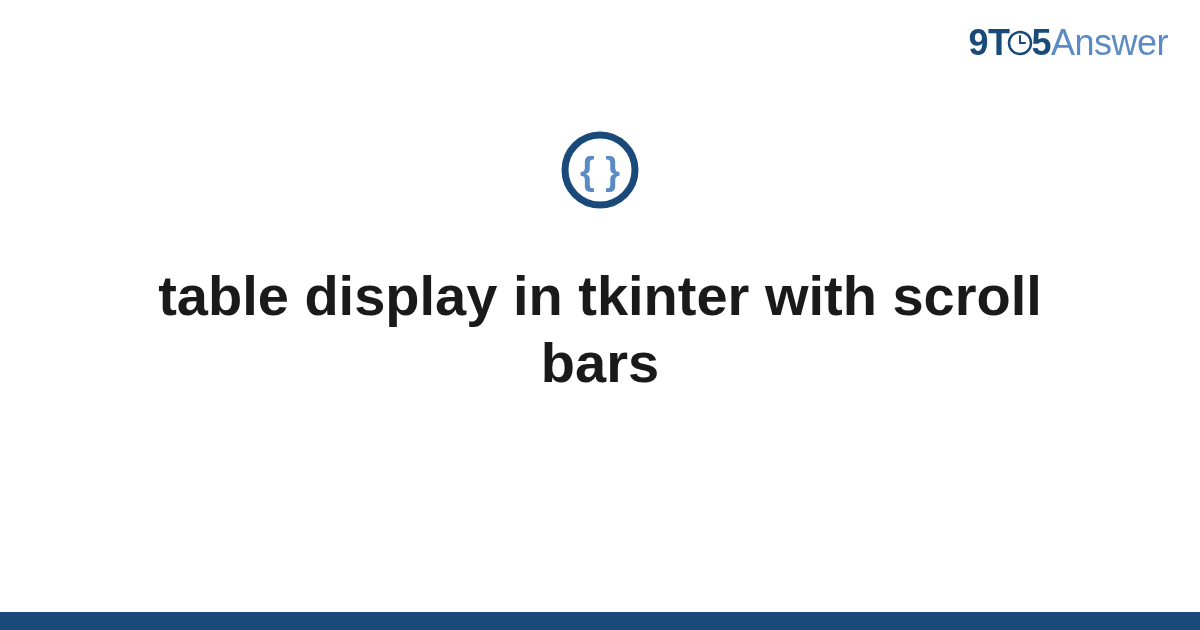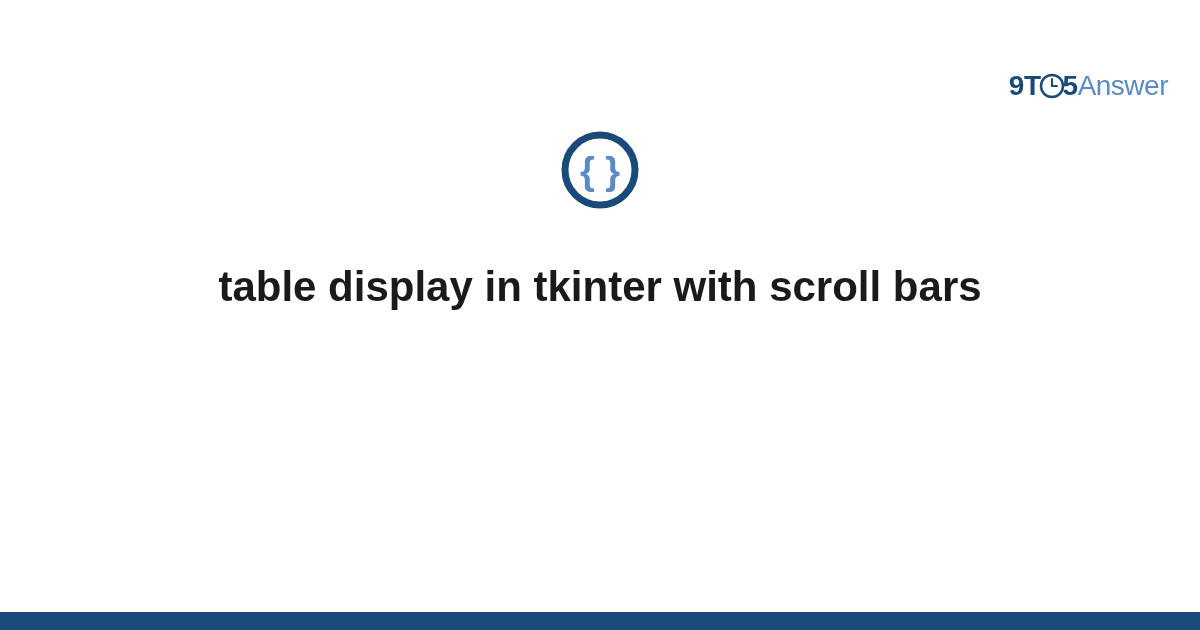--- a/index.html
+++ b/index.html
@@ -12,24 +12,23 @@
       height: 630px;
       background: #ffffff;
       font-family: Arial, Helvetica, sans-serif;
       position: relative;
       overflow: hidden;
     }
     .header-logo {
       position: absolute;
       top: 22px;
       right: 32px;
-      font-size: 28px;
+      font-size: 36px;
       font-weight: 600;
       letter-spacing: -0.5px;
-      margin-top: 48px;
     }
     .logo-9t {
       color: #1a4a7a;
       font-weight: 700;
     }
     .logo-o {
       display: inline-flex;
       align-items: center;
       justify-content: center;
       vertical-align: middle;
@@ -51,21 +50,21 @@
       left: 0;
       right: 0;
       display: flex;
       flex-direction: column;
       align-items: center;
     }
     .center-icon {
       margin-bottom: 48px;
     }
     .page-title {
-      font-size: 42px;
+      font-size: 56px;
       font-weight: 700;
       color: #1a1a1a;
       text-align: center;
       line-height: 1.2;
       max-width: 1000px;
       padding: 0 40px;
     }
     .bottom-bar {
       position: absolute;
       bottom: 0;

